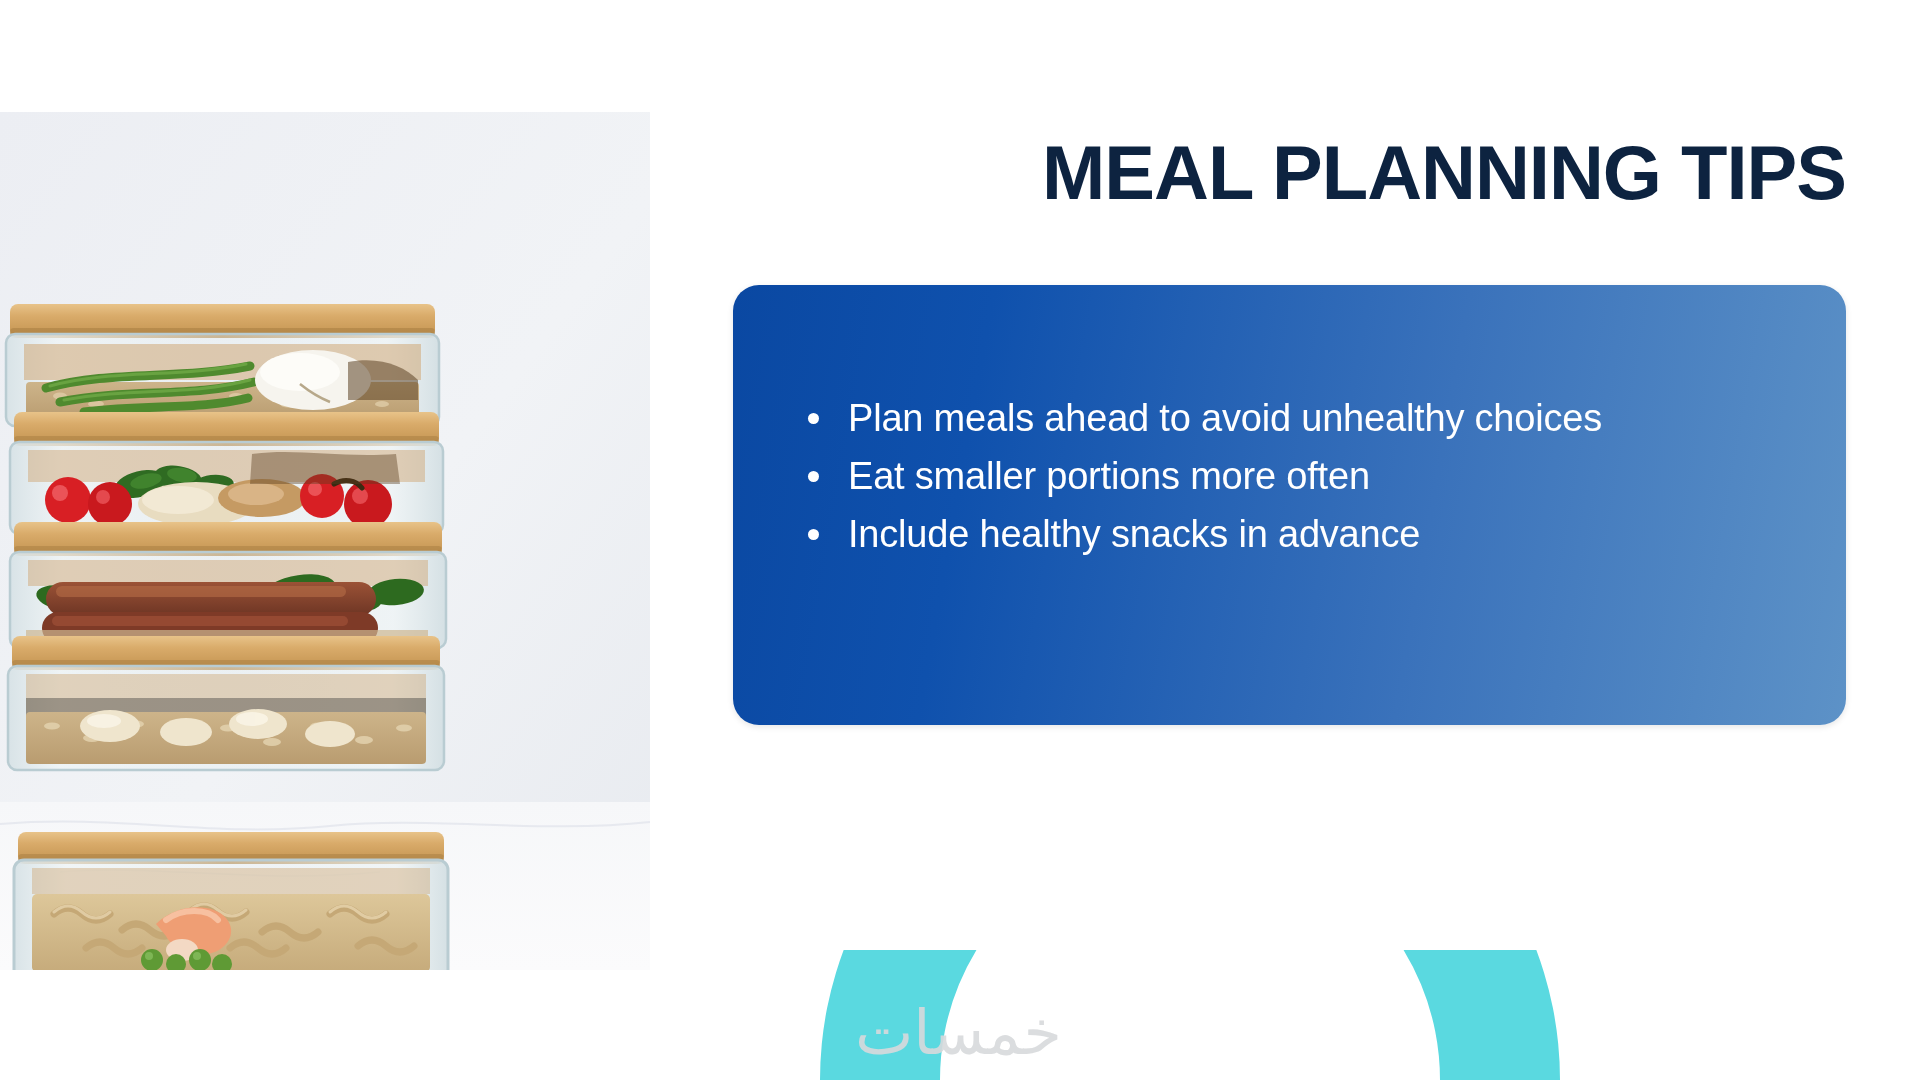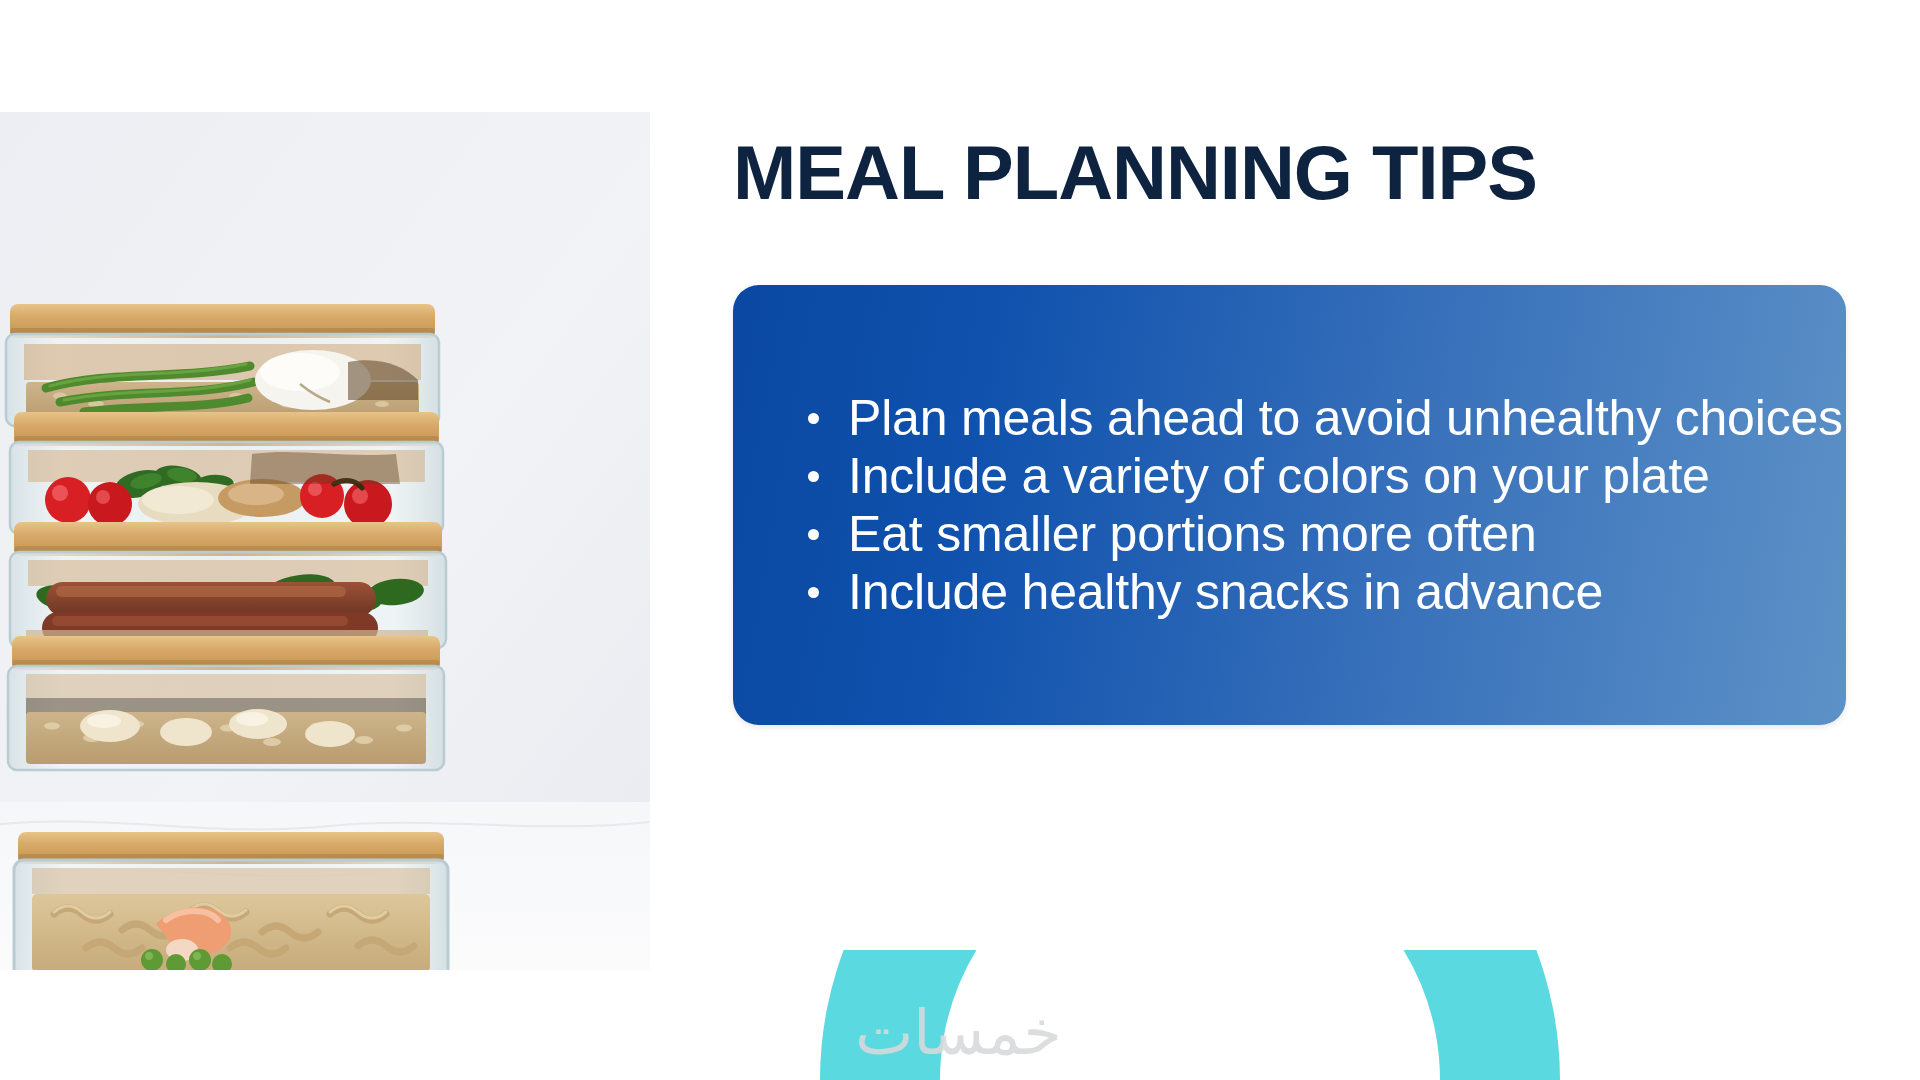--- a/index.html
+++ b/index.html
@@ -18,21 +18,21 @@
     overflow:hidden;
     background:#eef0f4;
   }
   .photo-svg{ display:block; width:650px; height:858px; }
 
   
   .slide-title{
     position:absolute;
     left:733px; top:134px;
     width:1113px;
-    text-align:left;
+    text-align:right;
     font-size:76px;
     font-weight:bold;
     letter-spacing:-1px;
     color:#0d2340;
     line-height:1.02;
     white-space:nowrap;
   }
 
   
   .tips-card{
@@ -44,21 +44,21 @@
     box-shadow:0 2px 6px rgba(0,0,0,0.10);
     overflow:hidden;
   }
   .tips-list{
     position:absolute;
     left:75px; top:104px;
     list-style:none;
   }
   .tips-list li{
     position:relative;
-    font-size:50px;
+    font-size:38px;
     line-height:58px;
     color:#ffffff;
     padding-left:40px;
     white-space:nowrap;
     letter-spacing:-0.2px;
   }
   .tips-list li .bullet-dot{
     position:absolute;
     left:0; top:24px;
     width:11px; height:11px;
@@ -306,24 +306,20 @@
 <h1 class="slide-title">MEAL PLANNING TIPS</h1>
 
 <section class="tips-card">
   <ul class="tips-list">
     <li>
       <span class="bullet-dot"></span>
       <span>Plan meals ahead to avoid unhealthy choices</span>
     </li>
     <li>
       <span class="bullet-dot"></span>
-      <span>Include a variety of colors on your plate</span>
-    </li>
-    <li>
-      <span class="bullet-dot"></span>
       <span>Eat smaller portions more often</span>
     </li>
     <li>
       <span class="bullet-dot"></span>
       <span>Include healthy snacks in advance</span>
     </li>
   </ul>
 </section>
 
 <div class="arc-deco">

